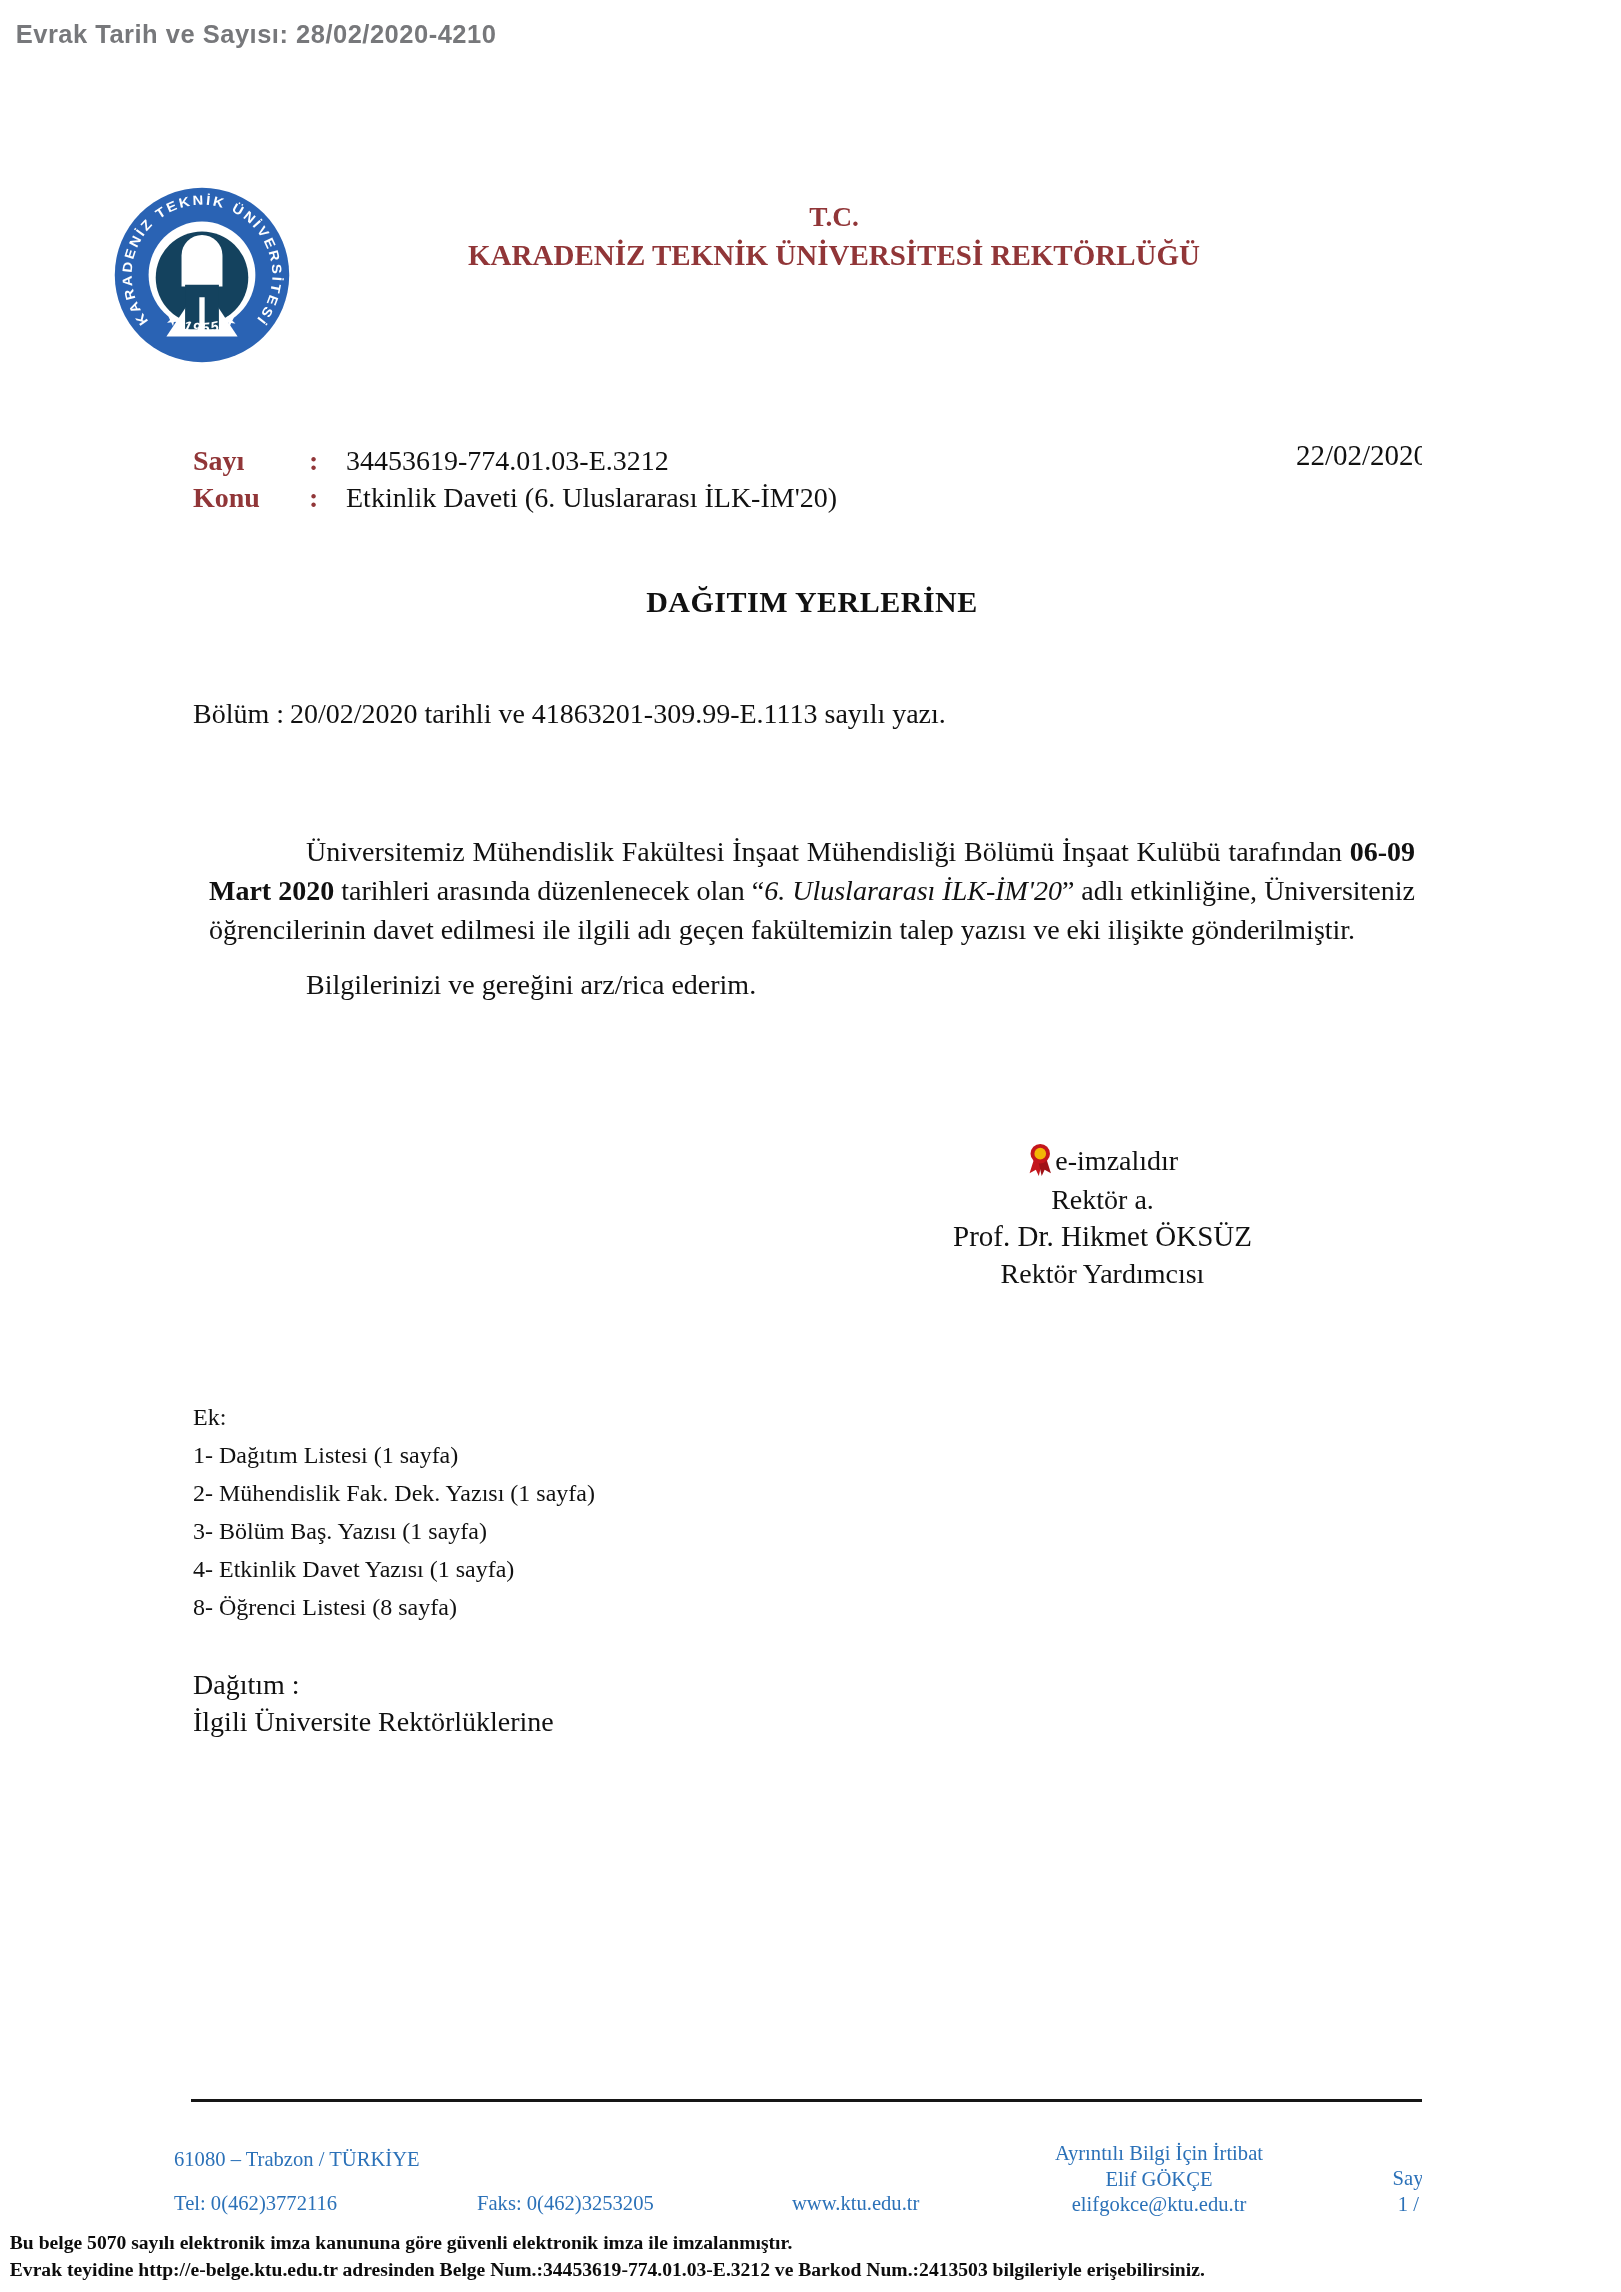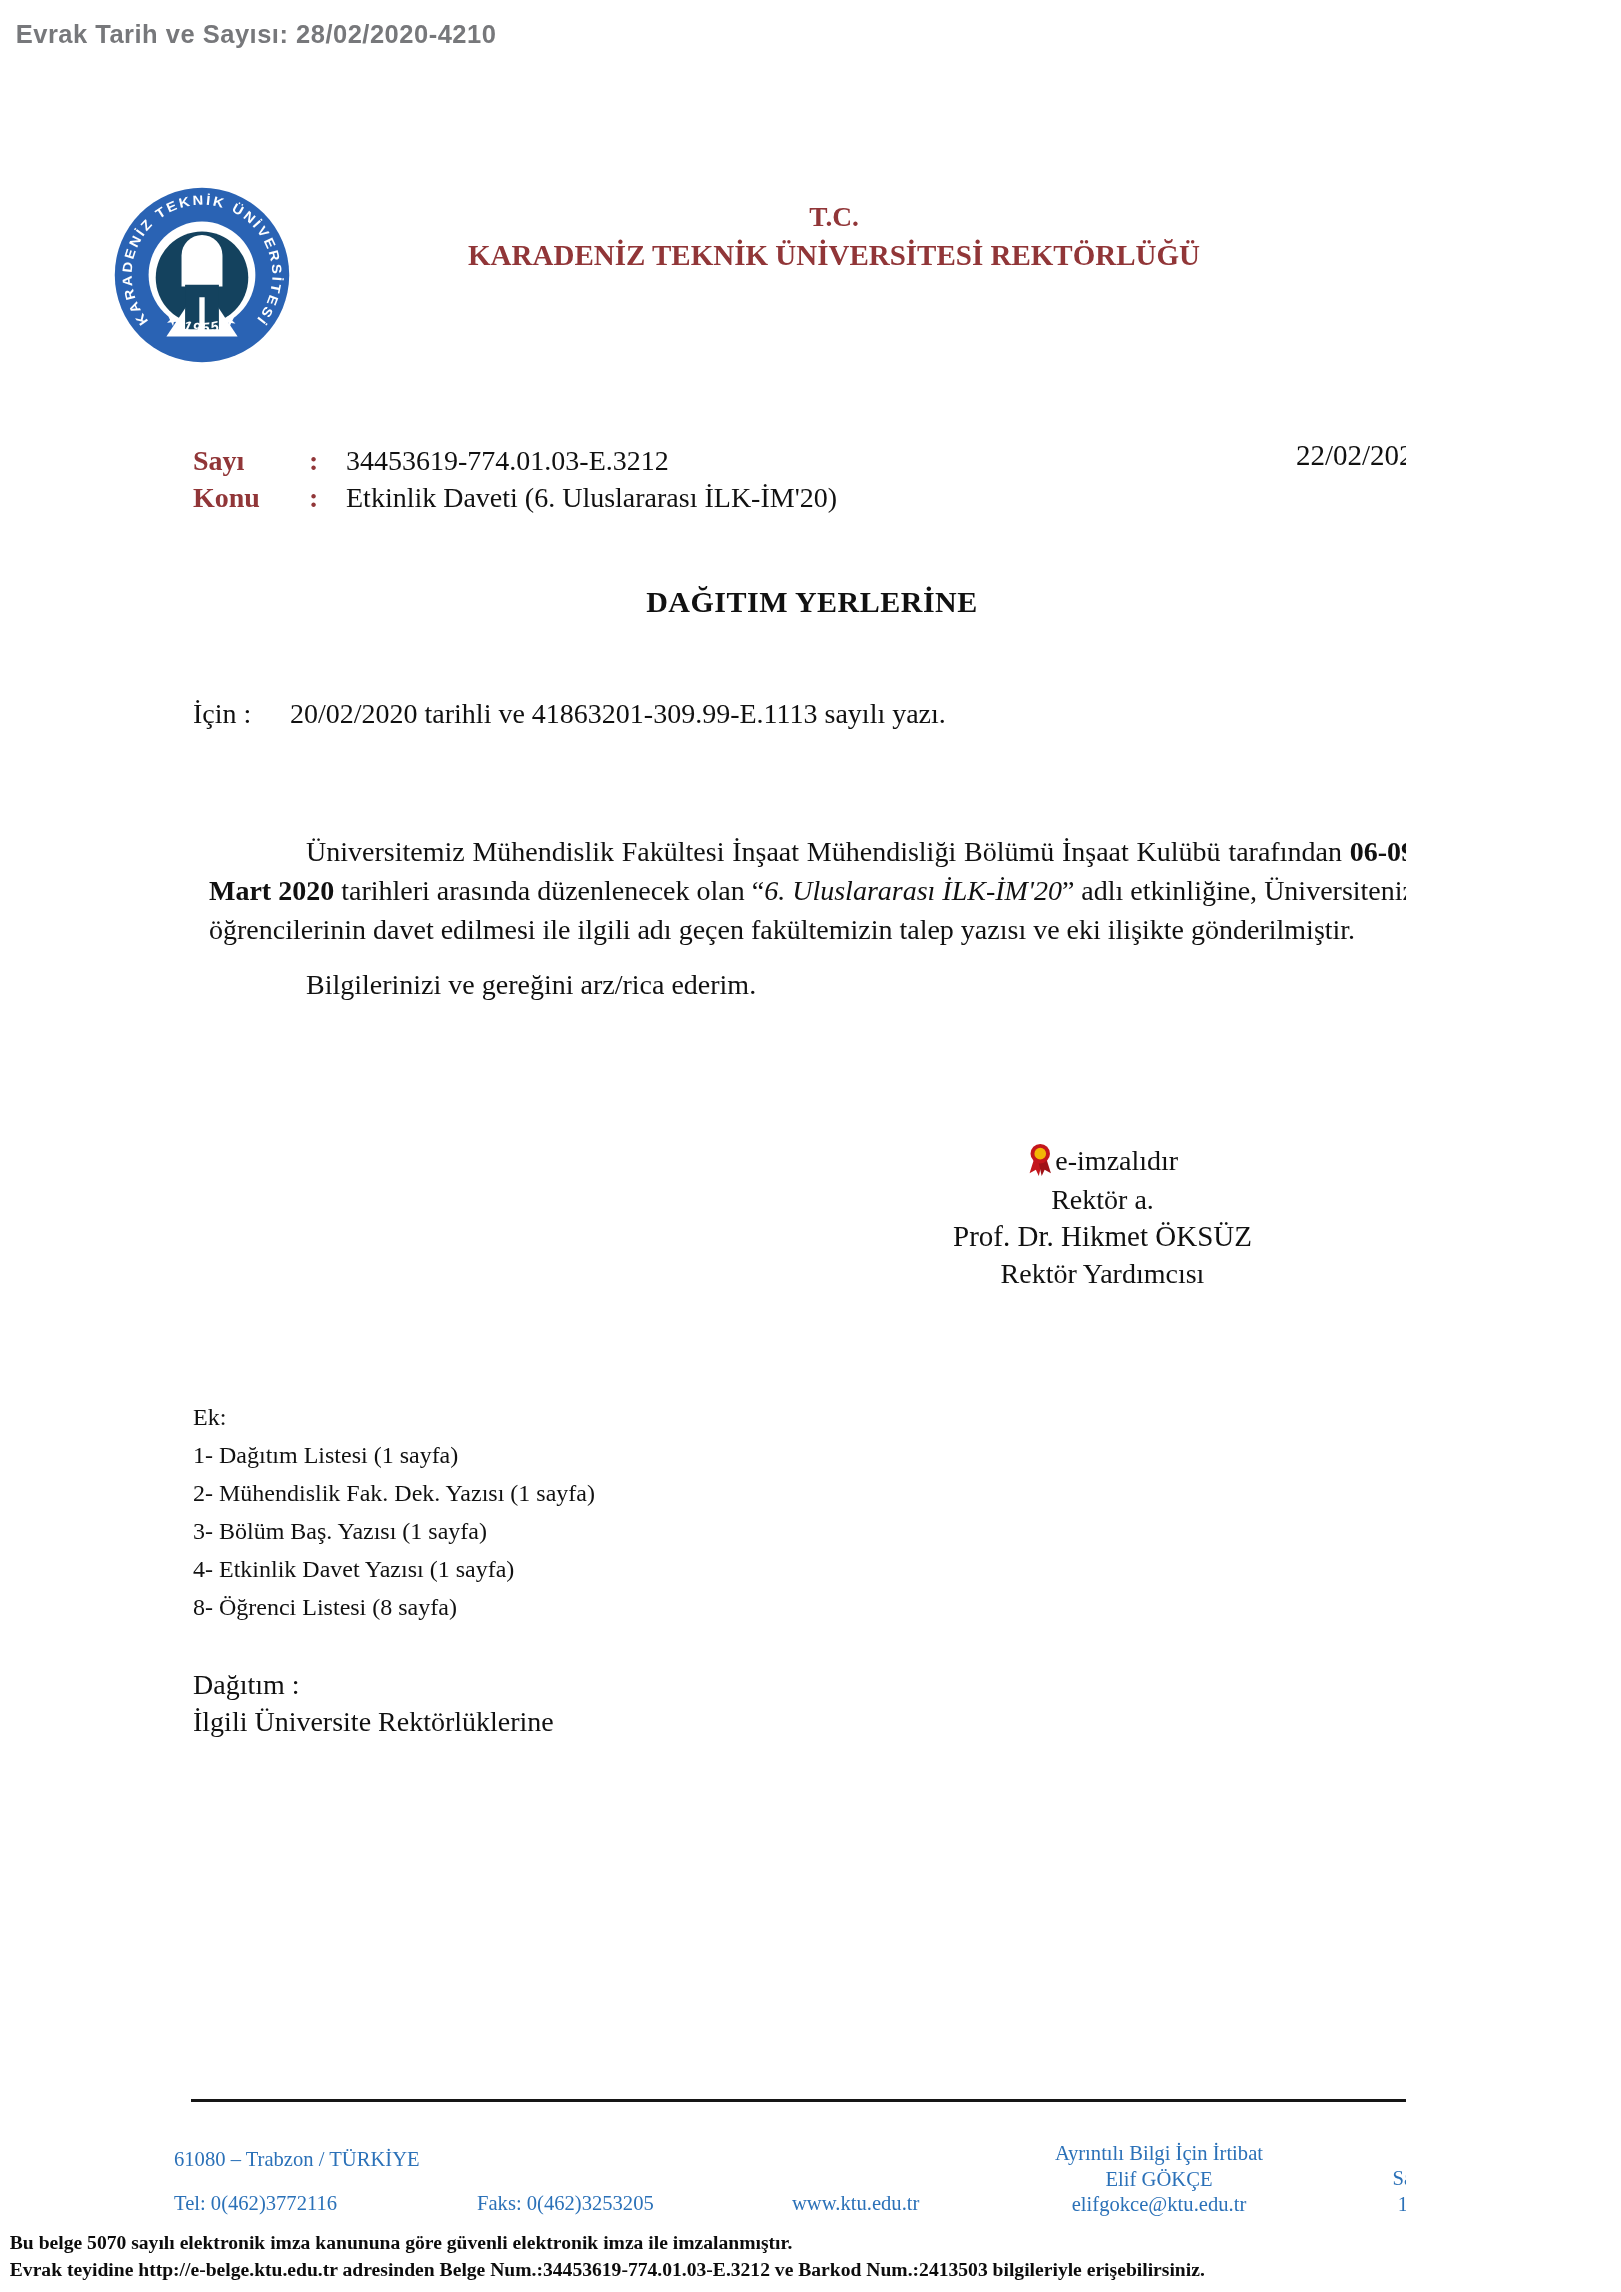--- a/index.html
+++ b/index.html
@@ -3,20 +3,21 @@
 <meta charset="utf-8">
 <style>
   html,body{margin:0;padding:0;background:#ffffff;}
   #page{
     position:relative;
     width:1406px;height:2293px;
     background:#ffffff;
     font-family:"Liberation Serif","DejaVu Serif",serif;
     color:#1a1a1a;
     overflow:hidden;
+    padding-left:16px;
   }
   .abs{position:absolute;}
   .evrak-line{
     left:15.7px;top:19.6px;
     font-family:"Liberation Sans","DejaVu Sans",sans-serif;
     font-weight:bold;font-size:25.5px;color:#77787b;letter-spacing:0.5px;
   }
   .letterhead-text{left:344px;top:201px;width:980px;text-align:center;}
   .lh-tc{font-size:27.4px;font-weight:bold;color:#913638;line-height:33px;}
   .lh-univ{font-size:29px;font-weight:bold;color:#913638;line-height:39px;margin-top:2px;}
@@ -91,21 +92,21 @@
   <span class="abs meta-label" style="left:193px;top:443px;">Sayı</span>
   <span class="abs meta-colon" style="left:309px;top:443px;">:</span>
   <span class="abs meta-value" style="left:346px;top:443px;">34453619-774.01.03-E.3212</span>
   <span class="abs meta-label" style="left:193px;top:480px;">Konu</span>
   <span class="abs meta-colon" style="left:309px;top:480px;">:</span>
   <span class="abs meta-value" style="left:346px;top:480px;">Etkinlik Daveti (6. Uluslararası İLK-İM'20)</span>
   <div class="abs date">22/02/2020</div>
 
   <div class="abs recipient">DAĞITIM YERLERİNE</div>
 
-  <span class="abs ilgi-label">İçin :</span>
+  <span class="abs ilgi-label">Bölüm :</span>
   <span class="abs ilgi-value">20/02/2020 tarihli ve 41863201-309.99-E.1113 sayılı yazı.</span>
 
   <div class="abs body-text">
     <p class="p1"><span>Üniversitemiz Mühendislik Fakültesi İnşaat Mühendisliği Bölümü İnşaat Kulübü tarafından </span><b>06-09 Mart 2020</b><span> tarihleri arasında düzenlenecek olan “</span><i>6. Uluslararası İLK-İM'20</i><span>” adlı etkinliğine, Üniversiteniz öğrencilerinin davet edilmesi ile ilgili adı geçen fakültemizin talep yazısı ve eki ilişikte gönderilmiştir.</span></p>
     <p>Bilgilerinizi ve gereğini arz/rica ederim.</p>
   </div>
 
   <div class="abs signature">
     <div class="sig-esign">
       <svg width="26.5" height="35" viewBox="0 0 27 36">

